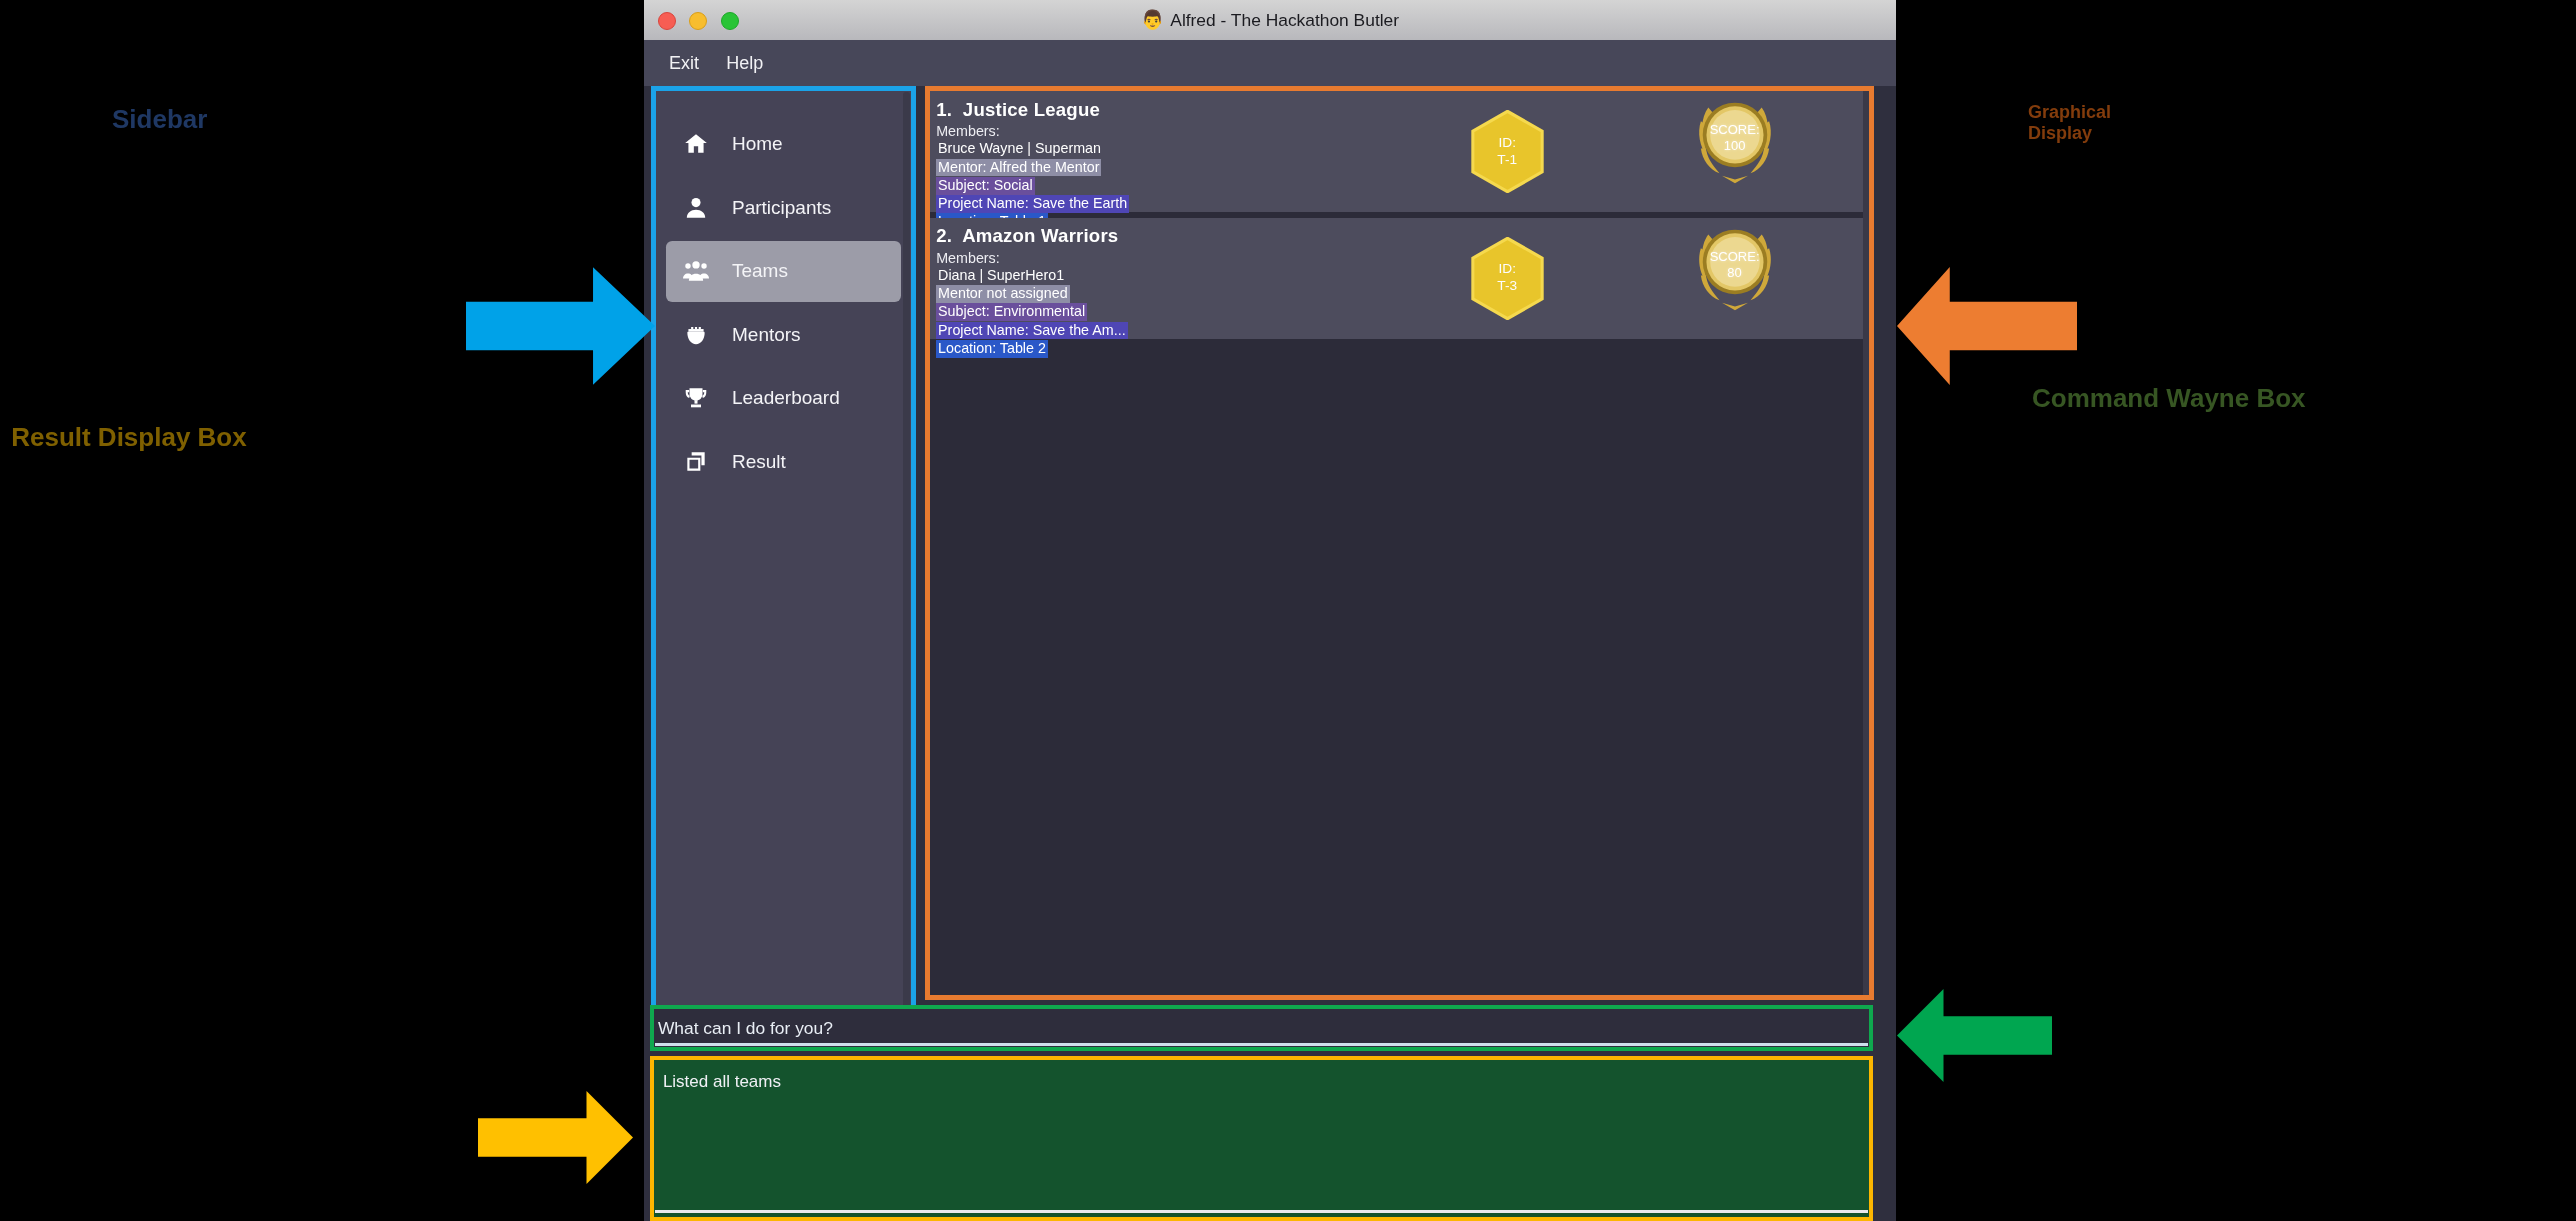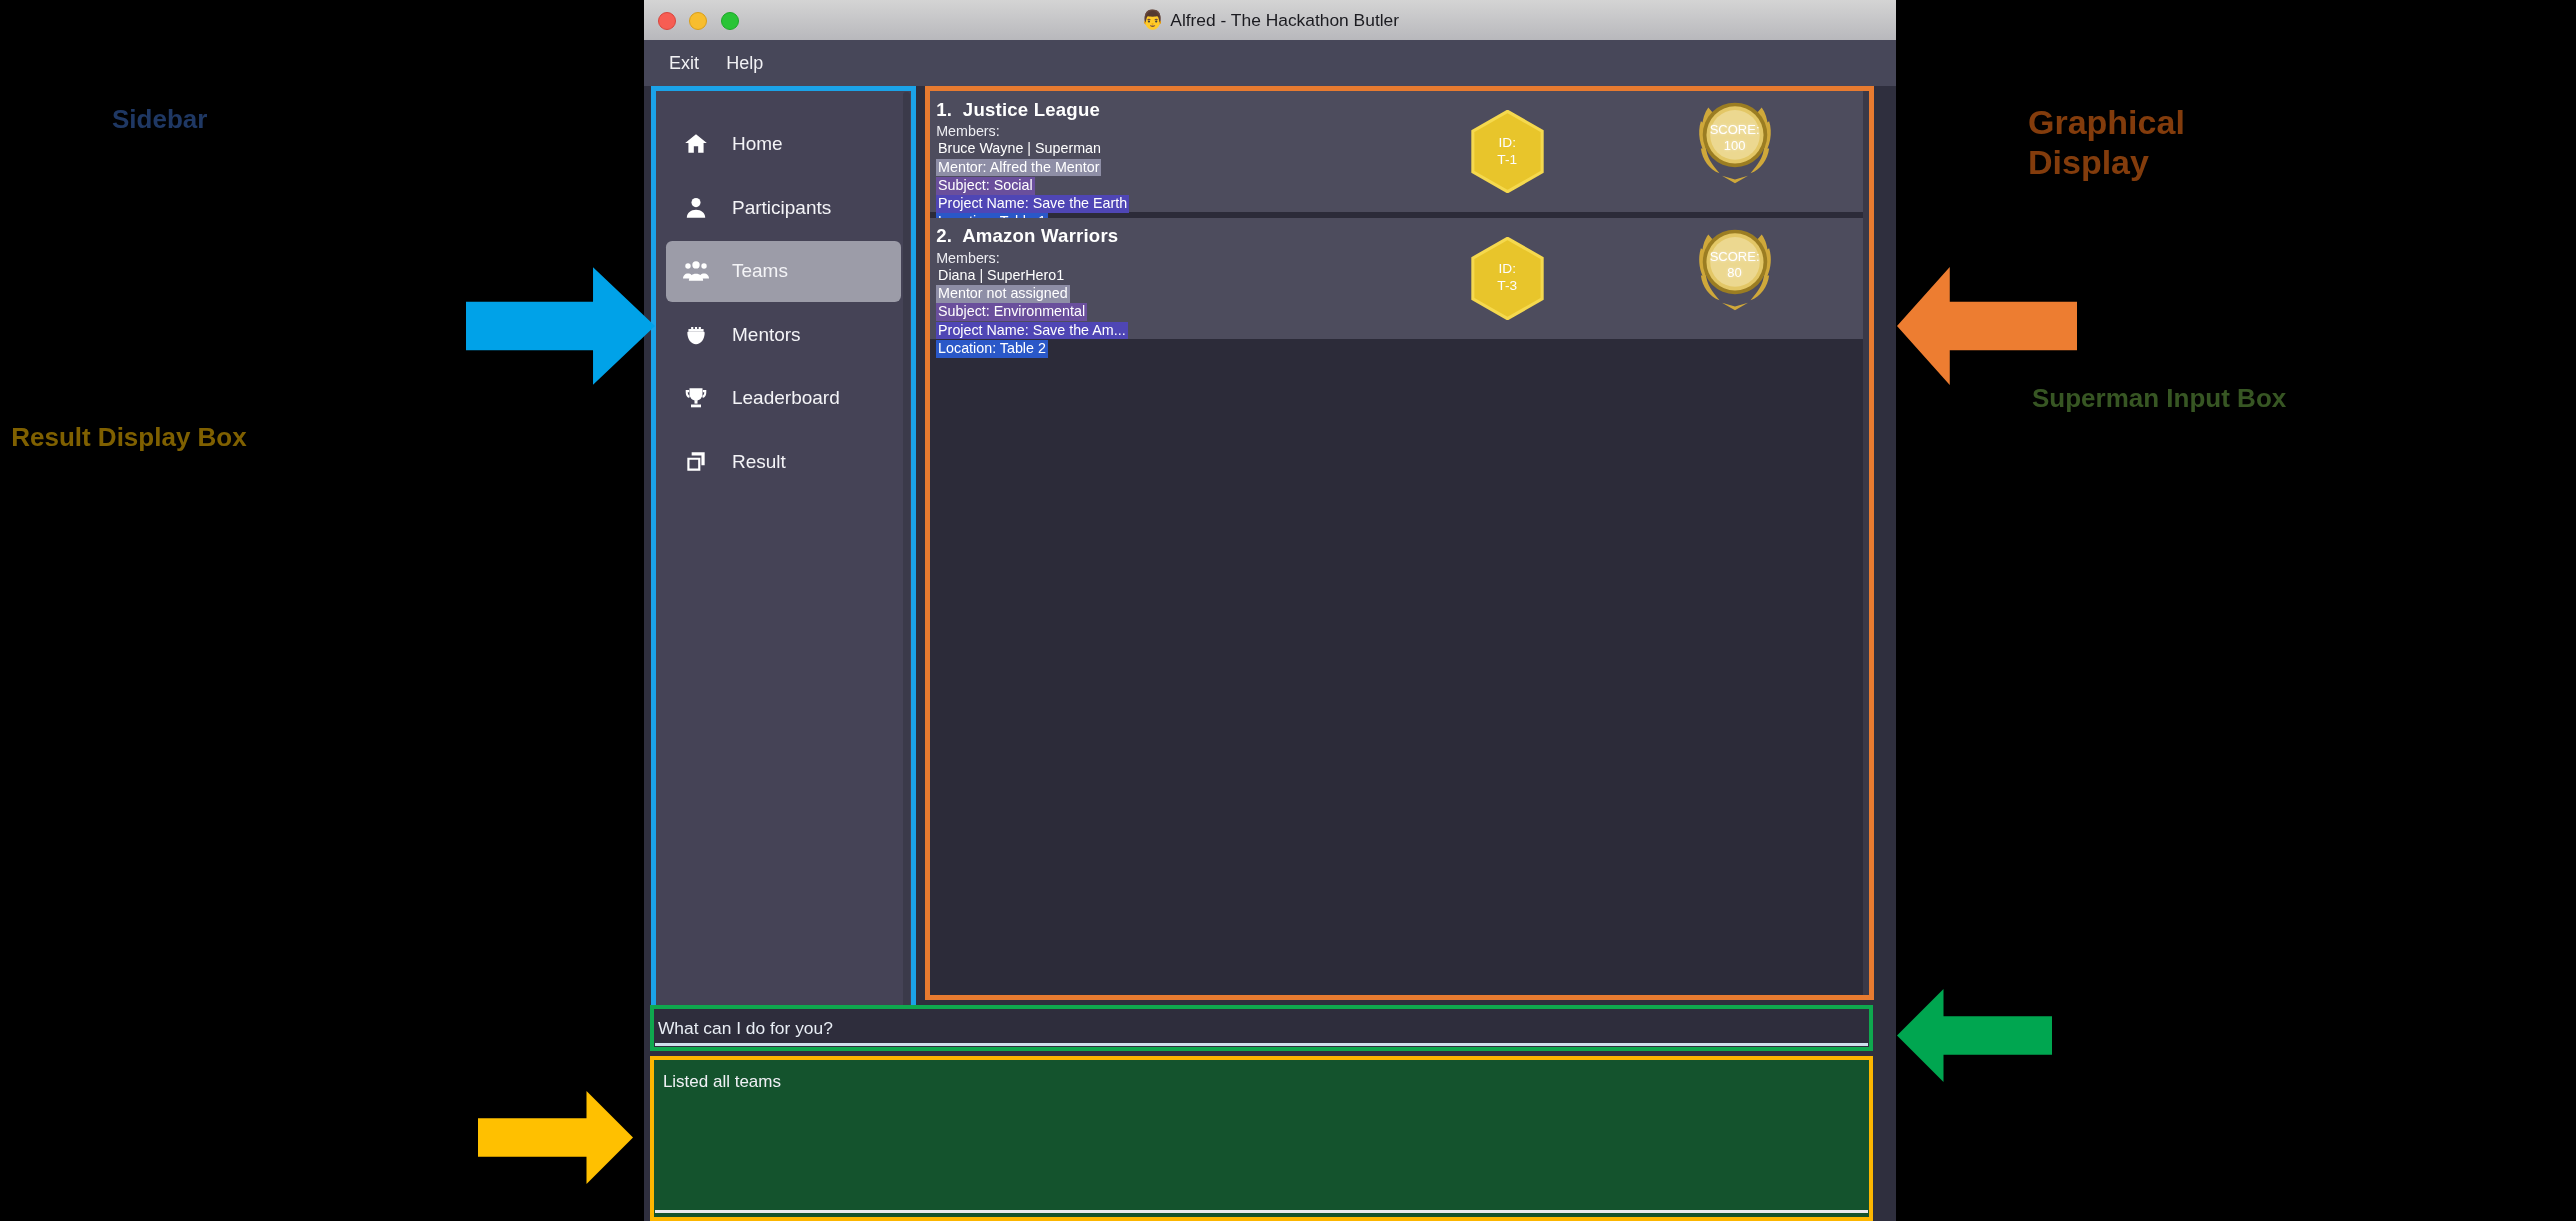--- a/index.html
+++ b/index.html
@@ -100,21 +100,21 @@
             border:4.3px solid #fcb600;box-sizing:border-box;background:#14532d;}
   #res-text{position:absolute;left:8.7px;top:11.2px;right:6.2px;
             color:#f0f0f5;font-size:17px;line-height:1.3;}
   #res-underline{position:absolute;left:1.2px;right:1.2px;bottom:3.7px;height:3.1px;
                  background:#e9e9ee;}
 
   
   .anno-label{position:absolute;font-weight:bold;white-space:pre-line;}
   #anno-sidebar-label{left:112px;top:104px;font-size:26px;color:#1f3864;
                       line-height:1.18;}
-  #anno-graphical-label{left:2028px;top:102px;font-size:34px;color:#833c0c;
+  #anno-graphical-label{left:2028px;top:102px;font-size:18px;color:#833c0c;
                         line-height:1.18;}
   #anno-command-label{left:2032px;top:383px;font-size:26px;color:#375623;}
   #anno-result-label{left:11.2px;top:422px;font-size:26px;color:#7f6000;}
   .anno-arrow{position:absolute;}
 </style>
 </head>
 <body>
 
 <div id="app-window">
 
@@ -330,21 +330,21 @@
 <svg class="anno-arrow" style="left:466px;top:267px;" width="189" height="118" viewBox="0 0 305 190">
   <path d="M0 56 H205 V0 L305 95 L205 190 V134 H0 Z" fill="#00A2E8"></path>
 </svg>
 
 <div id="anno-graphical-label" class="anno-label">Graphical
 Display</div>
 <svg class="anno-arrow" style="left:1897px;top:267px;" width="180" height="118" viewBox="0 0 290 190">
   <path d="M290 56 H85 V0 L0 95 L85 190 V134 H290 Z" fill="#ED7D31"></path>
 </svg>
 
-<div id="anno-command-label" class="anno-label">Superman Input Box</div>
+<div id="anno-command-label" class="anno-label">Command Wayne Box</div>
 <svg class="anno-arrow" style="left:1897px;top:989px;" width="155" height="93" viewBox="0 0 250 150">
   <path d="M250 44 H75 V0 L0 75 L75 150 V106 H250 Z" fill="#00A650"></path>
 </svg>
 
 <div id="anno-result-label" class="anno-label">Result Display Box</div>
 <svg class="anno-arrow" style="left:478px;top:1091px;" width="155" height="93" viewBox="0 0 250 150">
   <path d="M0 44 H175 V0 L250 75 L175 150 V106 H0 Z" fill="#FFC000"></path>
 </svg>
 
 

